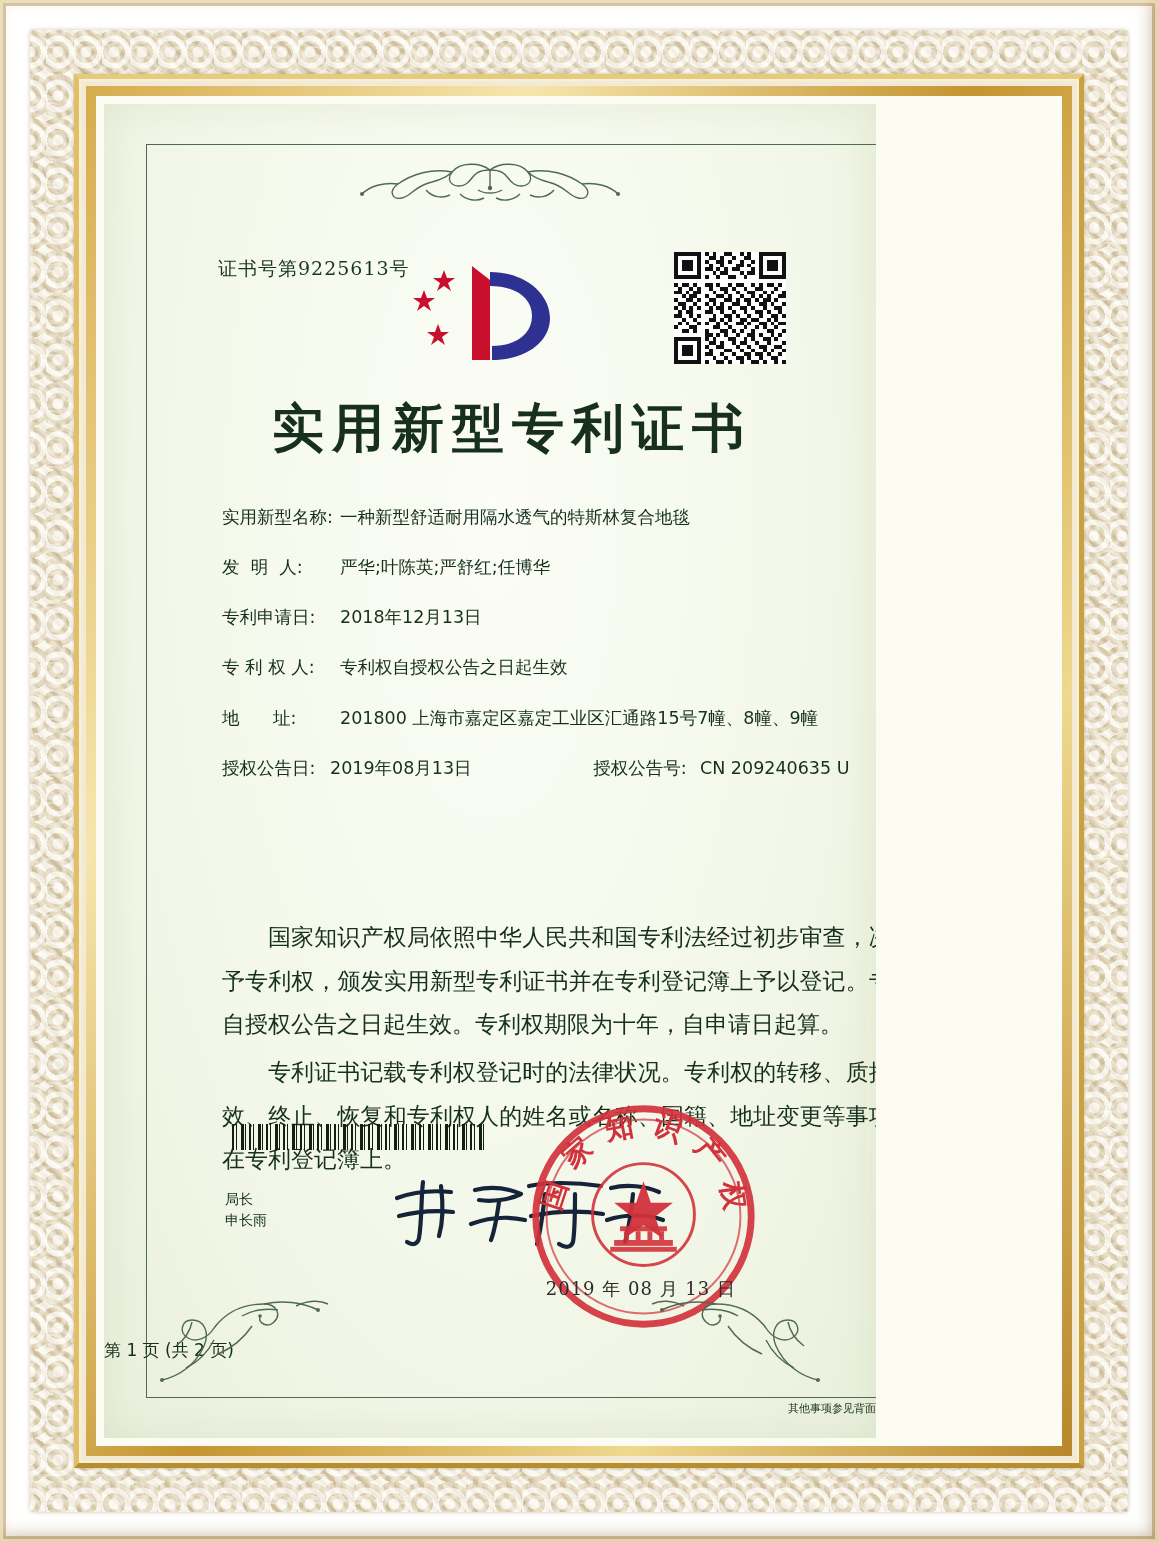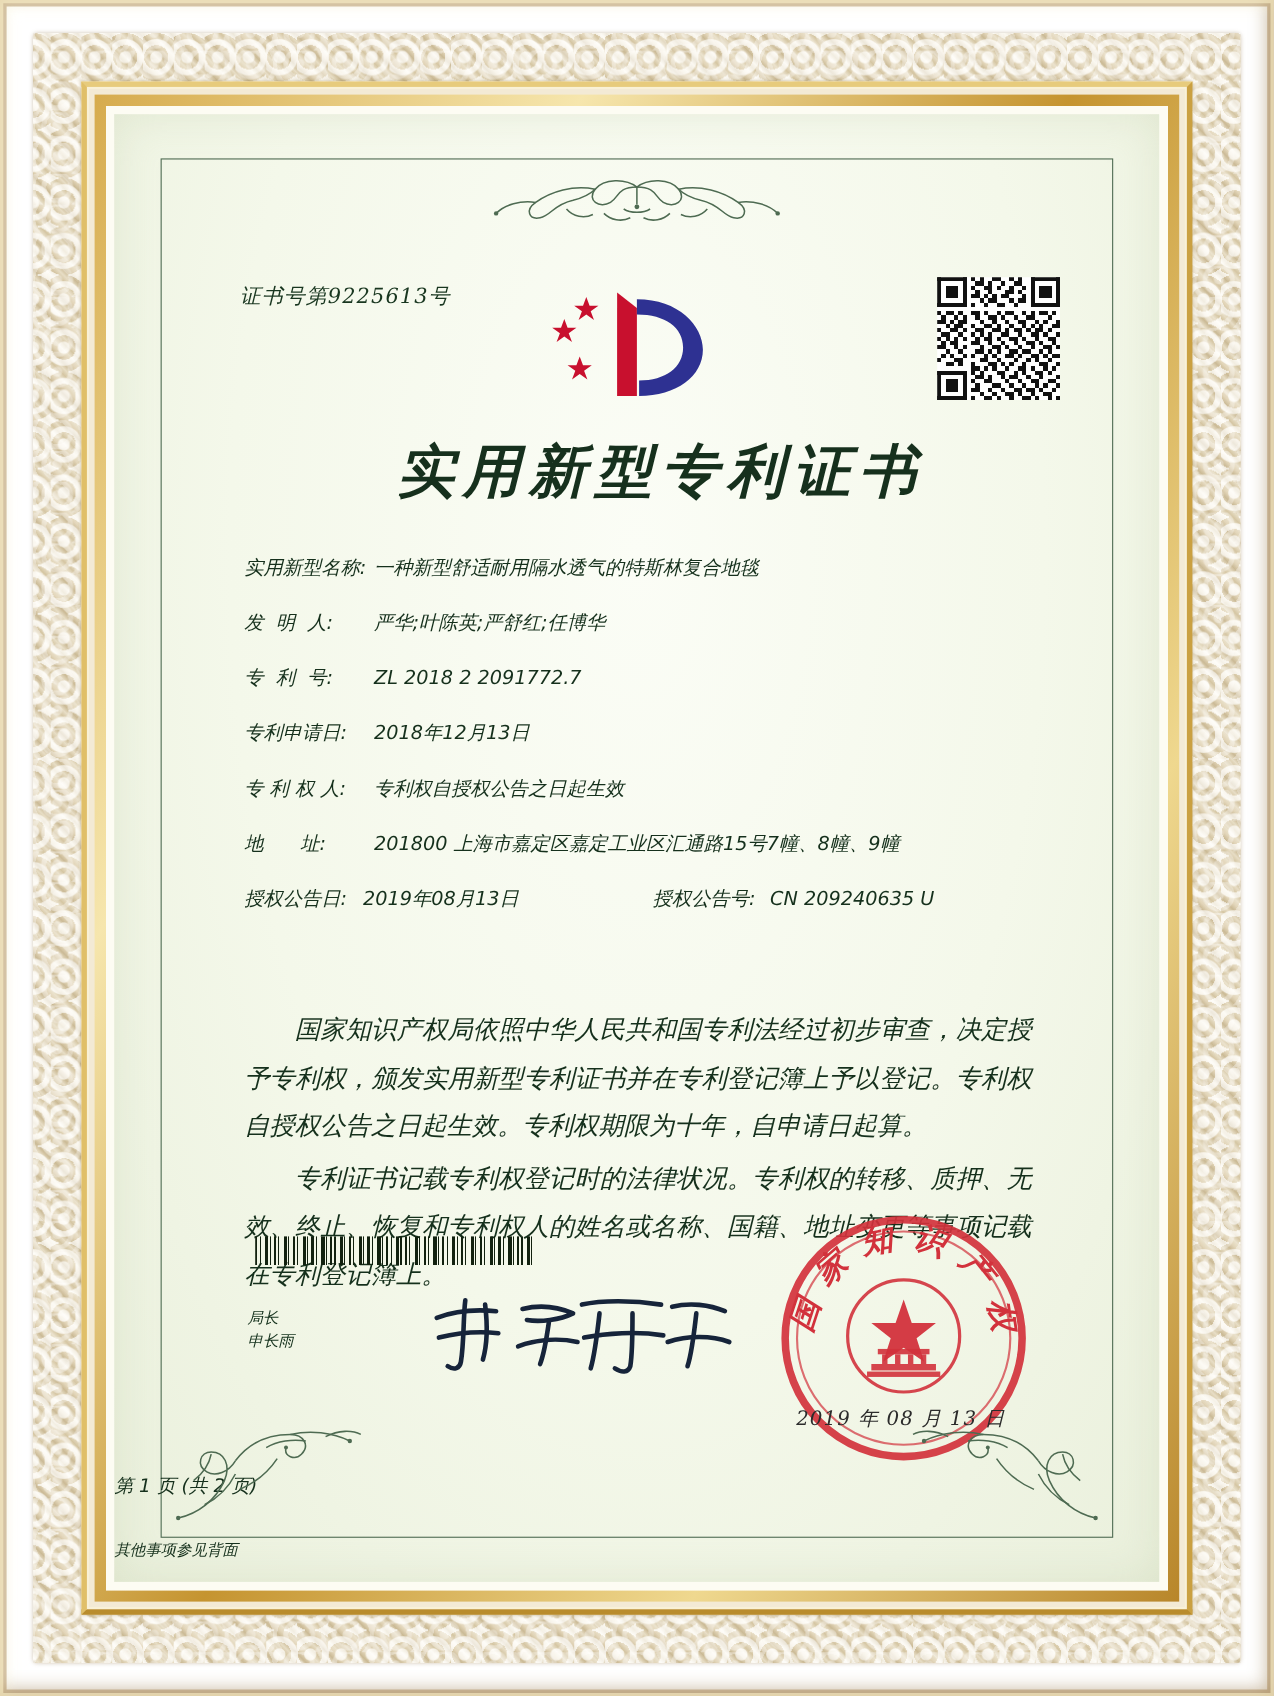--- a/index.html
+++ b/index.html
@@ -105,27 +105,26 @@
     border: 10px solid transparent;
     background:
       linear-gradient(#fdfcf3, #fdfcf3) padding-box,
       linear-gradient(120deg, #d6ab4d, #f6e6ad, #c59430, #efd88f, #b8862a) border-box;
   }
 
   
   .paper {
     position: absolute;
     left: 104px; top: 104px;
-    width: 950px;
+    width: 772px;
     height: 1334px;
     background:
       radial-gradient(ellipse at 50% 30%, #fbfdf6 0%, #f4f8ea 55%, #eaf0dc 100%);
     box-shadow: inset 0 0 40px rgba(180,190,150,0.25);
     overflow: hidden;
-    font-style: italic;
   }
 
   
   .paper-rule {
     position: absolute;
     left: 42px; top: 40px;
     width: 866px;
     height: 1254px;
     box-sizing: border-box;
     border: 1.5px solid #4e6b52;
@@ -301,22 +300,22 @@
     top: 1235px;
     text-align: left;
     font-size: 17px;
     color: #15301c;
     font-family: "DejaVu Sans", "Liberation Sans", sans-serif;
   }
   .footnote {
     position: absolute;
     left: 0; right: 0;
     top: 1297px;
-    text-align: left;
-    font-size: 14px;
+    text-align: right;
+    font-size: 11px;
     color: #15301c;
     font-family: "DejaVu Sans", "Liberation Sans", sans-serif;
   }
 </style>
 </head>
 <body>
 
 <div class="frame-outer">
   <div class="frame-outer-bevel"></div>
 </div>
@@ -604,24 +603,20 @@
   <div class="fields">
     <div class="field-row">
       <span class="field-label">实用新型名称:</span>
       <span class="field-value">一种新型舒适耐用隔水透气的特斯林复合地毯</span>
     </div>
     <div class="field-row">
       <span class="field-label">发  明  人:</span>
       <span class="field-value">严华;叶陈英;严舒红;任博华</span>
     </div>
     <div class="field-row">
-      <span class="field-label">专  利  号:</span>
-      <span class="field-value">ZL 2018 2 2091772.7</span>
-    </div>
-    <div class="field-row">
       <span class="field-label">专利申请日:</span>
       <span class="field-value">2018年12月13日</span>
     </div>
     <div class="field-row">
       <span class="field-label">专 利 权 人:</span>
       <span class="field-value">专利权自授权公告之日起生效</span>
     </div>
     <div class="field-row">
       <span class="field-label">地      址:</span>
       <span class="field-value">201800 上海市嘉定区嘉定工业区汇通路15号7幢、8幢、9幢</span>

